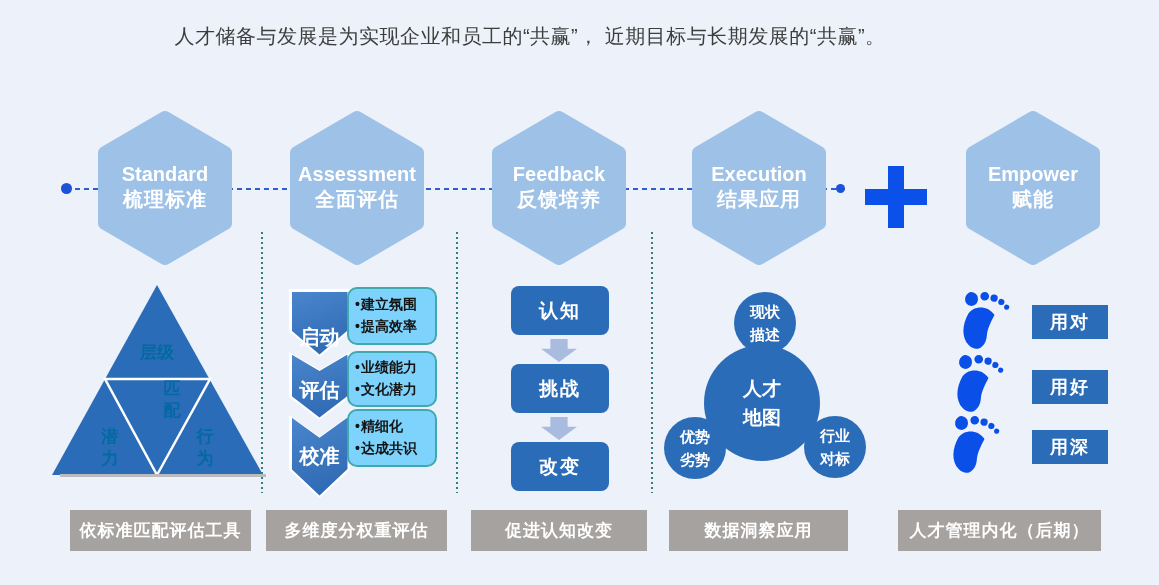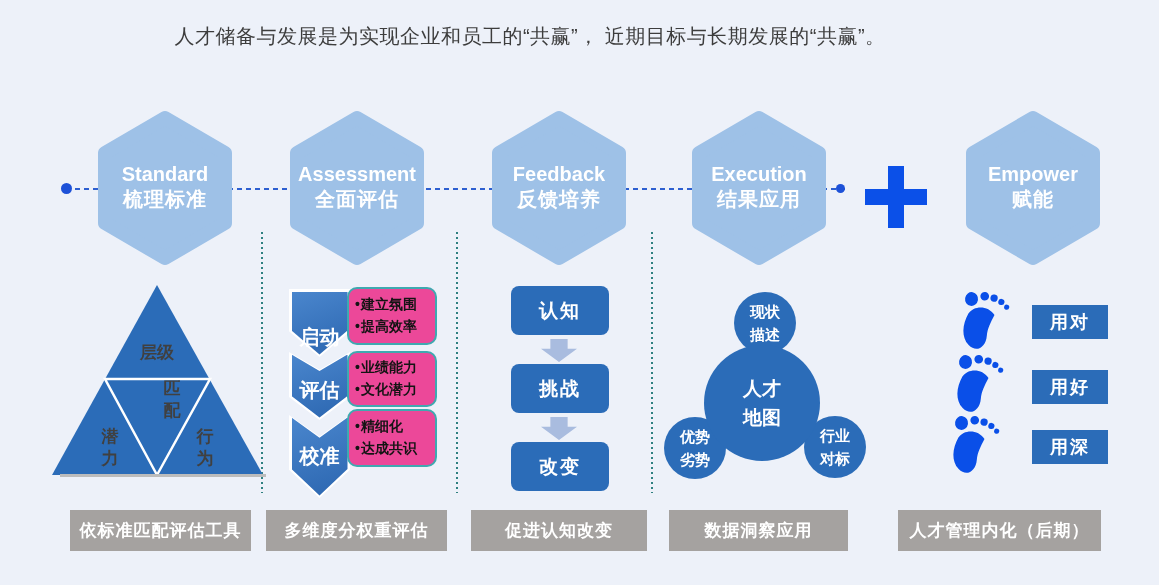--- a/index.html
+++ b/index.html
@@ -33,35 +33,35 @@
 
   
   .vsep{position:absolute;top:232px;height:261px;width:2px;
         background-image:repeating-linear-gradient(to bottom,#2e8080 0 2px,transparent 2px 5px);}
 
   
   .tri-wrap{position:absolute;left:50px;top:283px;width:215px;height:197px;}
   .tri-wrap svg{position:absolute;inset:0;width:100%;height:100%;}
   .tri-fill{fill:#2b6cb8;}
   .tri-inner{fill:none;stroke:#fff;stroke-width:2.5;}
-  .tri-label{position:absolute;color:#404040;font-weight:bold;font-size:17px;line-height:1.3;
+  .tri-label{position:absolute;color:#0369a1;font-weight:bold;font-size:17px;line-height:1.3;
              text-align:center;transform:translate(-50%,-50%);}
   .tri-stack{width:1.35em;word-break:break-all;}
   .tri-shadow{position:absolute;left:60px;top:474px;width:206px;height:3px;background:#bcbcbc;}
 
   
   .chev{position:absolute;left:289px;width:61px;}
   .chev .chev-in{position:absolute;inset:2.5px;background:linear-gradient(160deg,#4a86cd,#2b66b0);}
   .chev,.chev .chev-in{display:block;}
   .chev.c1,.chev.c1 .chev-in{clip-path:polygon(0 0,100% 0,100% 62%,50% 100%,0 62%);}
   .chev.c2,.chev.c2 .chev-in,.chev.c3,.chev.c3 .chev-in{clip-path:polygon(0 0,50% 26%,100% 0,100% 66%,50% 100%,0 66%);}
   .chev{background:#fff;}
   .chev-label{position:absolute;left:289px;width:61px;text-align:center;color:#fff;
               font-weight:bold;font-size:20px;z-index:4;}
-  .abox{position:absolute;left:347px;width:90px;background:#ec4899;border:2px solid #3fa9b0;
+  .abox{position:absolute;left:347px;width:90px;background:#7dd3fc;border:2px solid #3fa9b0;
         border-radius:10px;box-sizing:border-box;display:flex;flex-direction:column;
         justify-content:center;padding-left:6px;z-index:3;}
   .abox .bullet{font-size:14px;font-weight:bold;color:#141414;line-height:1.55;white-space:nowrap;}
   .abox .bullet::before{content:"•";margin-right:1px;}
 
   
   .fbox{position:absolute;left:511px;width:98px;height:49px;background:#2b6cb8;border-radius:8px;
         display:flex;align-items:center;justify-content:center;color:#fff;font-weight:bold;
         font-size:19px;letter-spacing:2px;}
   .farrow{position:absolute;left:541px;width:36px;height:23px;background:#a9bcdf;

